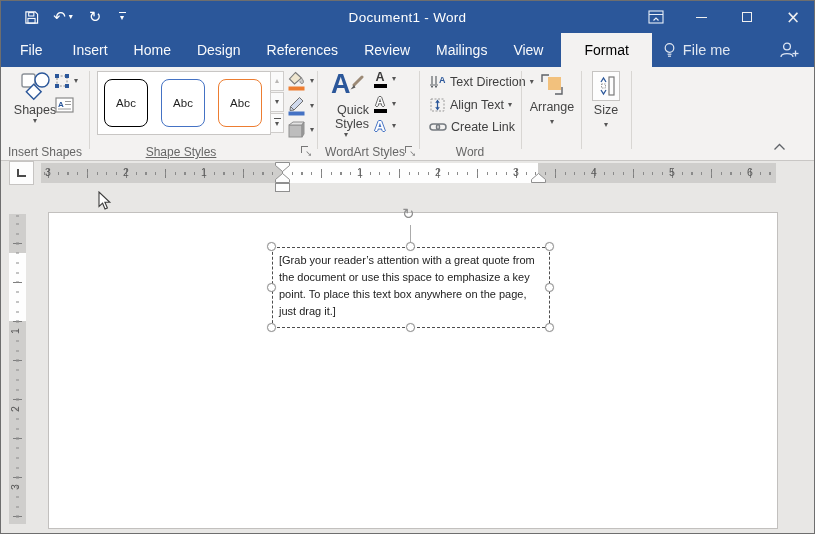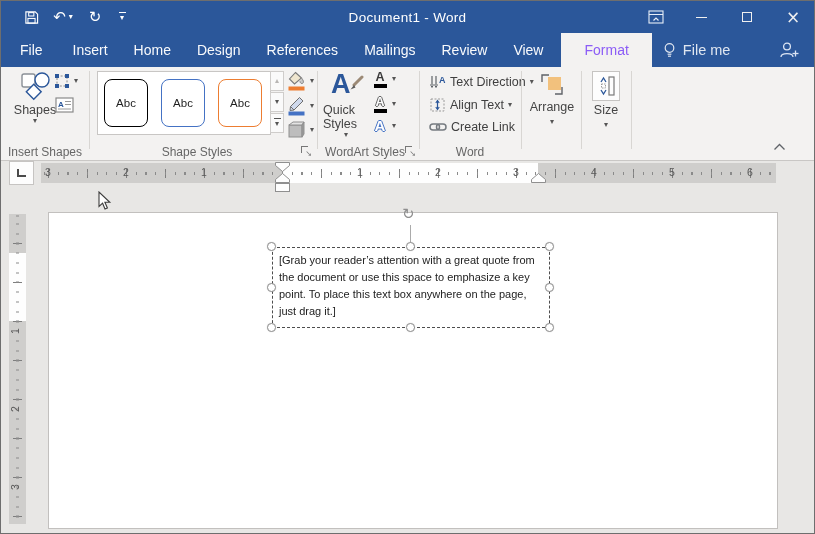--- a/index.html
+++ b/index.html
@@ -10,30 +10,30 @@
   #titlebar { position:absolute; left:0; top:0; width:100%; height:32px; background:#2b579a; color:#fff; }
   .qat-btn { position:absolute; top:0; height:32px; display:flex; align-items:center; justify-content:center; color:#fff; cursor:default; }
   .glyph { font-family:"DejaVu Sans",sans-serif; }
   #win-title { position:absolute; left:0; right:0; top:0; height:32px; display:flex; align-items:center; justify-content:center; font-size:13.5px; color:#fff; letter-spacing:.3px; }
   .winctl { position:absolute; top:0; width:34px; height:32px; display:flex; align-items:center; justify-content:center; color:#f0f0f0; }
 
   
   #tabrow { position:absolute; left:0; top:32px; width:100%; height:34px; background:#2b579a; display:flex; align-items:stretch; }
   .tab { display:flex; align-items:center; padding:0 13px; font-size:14px; color:rgba(255,255,255,.97); }
   #tab-file { padding:0 17px; margin-left:2px; }
-  #tab-format { background:#f3f2f1; color:#8b5cf6; padding:0 23px; margin-left:5px; }
+  #tab-format { background:#f3f2f1; color:#000000; padding:0 23px; margin-left:5px; }
   #tellme { display:flex; align-items:center; gap:7px; margin-left:11px; color:rgba(255,255,255,.85); font-size:14.5px; }
   #tabrow-right { margin-left:auto; display:flex; align-items:center; gap:18px; padding-right:14px; }
 
   
   #ribbon { position:absolute; left:0; top:66px; width:100%; height:94px; background:#f3f2f1; border-bottom:1px solid #c9c7c5; }
   .vsep { position:absolute; top:4px; height:78px; width:1px; background:#d8d6d3; }
   .grouplabel { position:absolute; top:78px; height:14px; font-size:12px; color:#666; text-align:center; white-space:nowrap; transform:translateX(-50%); }
   .bigbtn { position:absolute; display:flex; flex-direction:column; align-items:center; color:#444; }
-  .bigbtn .lbl { font-size:12.5px; margin-top:2px; text-align:left; line-height:14px; }
+  .bigbtn .lbl { font-size:12.5px; margin-top:2px; text-align:right; line-height:14px; }
   .caret { font-size:8px; color:#555; line-height:8px; }
   .rowbtn { position:absolute; display:flex; align-items:center; gap:4px; color:#3f3f3f; font-size:12.5px; white-space:nowrap; }
   #gallery { position:absolute; left:96px; top:4px; width:174px; height:64px; background:#fff; border:1px solid #c8c6c4; display:flex; align-items:center; gap:13px; padding-left:6px; }
   .thumb { width:44px; height:48px; border:1.4px solid #000; border-radius:8px; background:#fff; display:flex; align-items:center; justify-content:center; font-size:11.5px; color:#1f1f1f; }
   .galbtn { position:absolute; left:269px; width:14px; height:20px; background:#fafafa; border:1px solid #cfcdcb; display:flex; align-items:center; justify-content:center; flex-direction:column; }
   .launcher { position:absolute; width:11px; height:11px; }
   .launcher::before { content:""; position:absolute; left:0; top:0; width:6px; height:6px; border-left:1px solid #777; border-top:1px solid #777; }
   .launcher .la { position:absolute; right:0; bottom:-1px; font-size:8px; color:#777; line-height:8px; }
   .abar { display:block; width:13px; height:3.5px; margin-top:0px; }
   .aicon { display:flex; flex-direction:column; align-items:center; width:16px; line-height:12px; }
@@ -110,22 +110,22 @@
     </div>
   </div>
 
   <div id="tabrow">
     <span class="tab" id="tab-file">File</span>
     <span style="display:flex;">
         <span class="tab">Insert</span>
         <span class="tab">Home</span>
         <span class="tab">Design</span>
         <span class="tab">References</span>
+        <span class="tab">Review</span>
         <span class="tab">Mailings</span>
-        <span class="tab">Review</span>
         <span class="tab">View</span>
       </span>
     <span class="tab" id="tab-format">Format</span>
     <span id="tellme">
       <svg width="13" height="17" viewBox="0 0 13 17">
         <circle cx="6.5" cy="6" r="4.3" fill="none" stroke="rgba(255,255,255,.85)" stroke-width="1.2"></circle>
         <line x1="4.6" y1="12.2" x2="8.4" y2="12.2" stroke="rgba(255,255,255,.85)" stroke-width="1.2"></line>
         <line x1="5" y1="14.2" x2="8" y2="14.2" stroke="rgba(255,255,255,.85)" stroke-width="1.2"></line>
       </svg>
       <span>File me</span>
@@ -206,21 +206,21 @@
       <span class="caret">▾</span>
     </div>
     <div class="rowbtn" style="left:286px;top:54px;">
       <svg width="19" height="18" viewBox="0 0 19 18">
         <rect x="2" y="4" width="13" height="12" fill="#bdbdbd" stroke="#8f8f8f" stroke-width="1"></rect>
         <path d="M2 4 L6 1 L17 1 L15 4 Z" fill="#e3e3e3" stroke="#8f8f8f" stroke-width="1"></path>
         <path d="M15 4 L17 1 L17 13 L15 16 Z" fill="#9d9d9d" stroke="#8f8f8f" stroke-width="1"></path>
       </svg>
       <span class="caret">▾</span>
     </div>
-    <div class="grouplabel" style="left:196px;">Shape Styles</div>
+    <div class="grouplabel" style="left:180px;text-decoration:underline;">Shape Styles</div>
     <div class="launcher" style="left:300px;top:79px;">
       <span class="la">↘</span>
     </div>
     <div class="vsep" style="left:316px;"></div>
 
     <div class="bigbtn" style="left:321px;top:2px;width:48px;">
       <span style="position:relative;width:34px;height:32px;">
         <span style="position:absolute;left:2px;top:0;font-size:27px;font-weight:bold;color:#2b579a;line-height:30px;">A</span>
         <svg width="18" height="18" viewBox="0 0 18 18" style="position:absolute;right:-2px;top:6px;">
           <path d="M15 2 L7 10" stroke="#9c8a76" stroke-width="3" stroke-linecap="round"></path>

